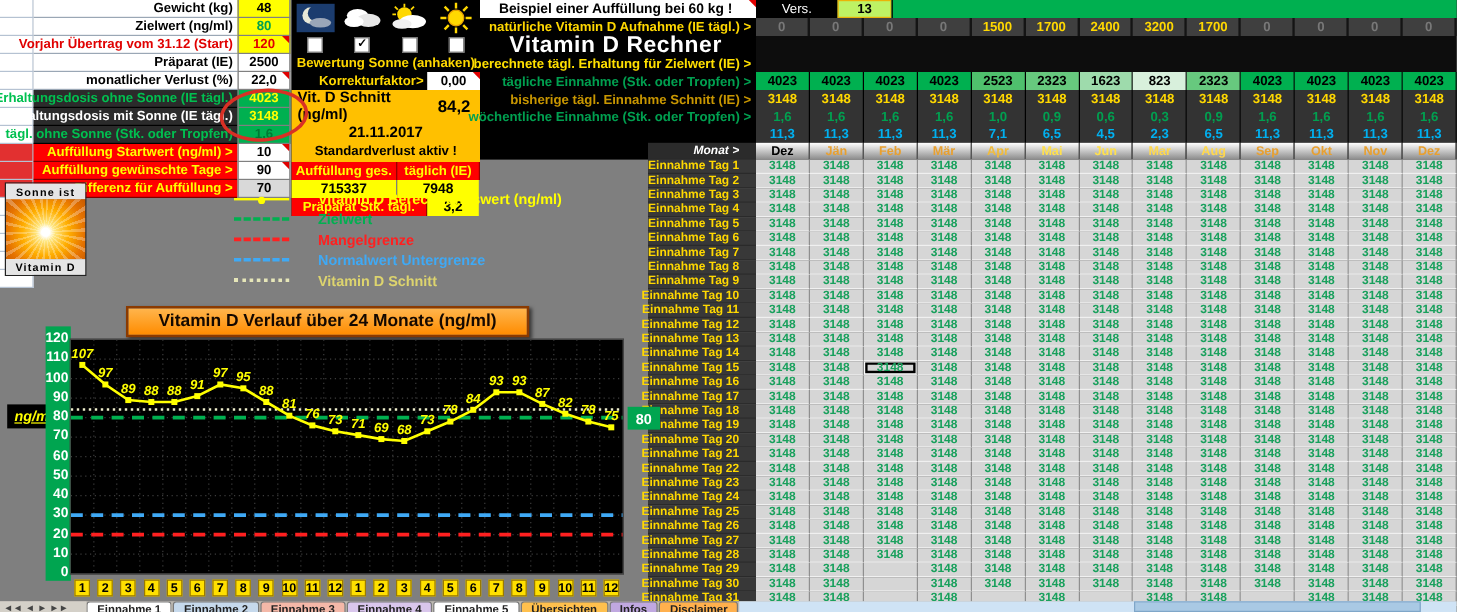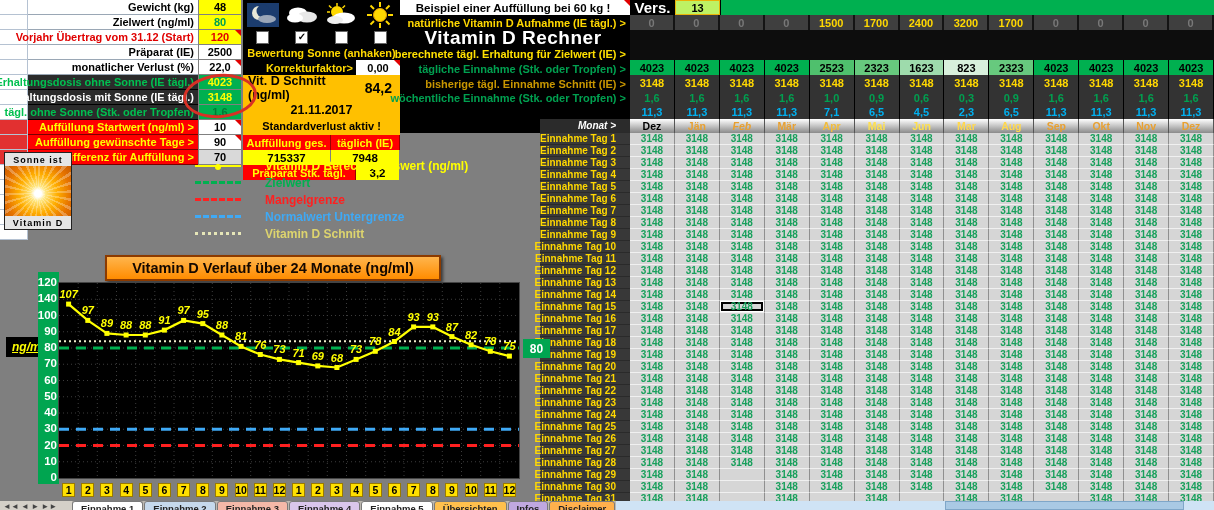--- a/index.html
+++ b/index.html
@@ -57,21 +57,21 @@
   #natuerliche{height:15px;color:#ffd800}
   #berechnung{height:14px;justify-content:flex-start;padding-left:4px;color:#fff;font-size:12px}
   #apptitle{height:16px;justify-content:center;color:#fff;font-size:19px;letter-spacing:.5px}
   #l-berechnete{height:15px;color:#ffe000}
   #l-bisherige{height:15px;color:#c89600}
   #l-taegliche{height:15px;color:#00a050}
   #l-woech{height:14px;color:#00a050}
   
   #grid-bg{left:630px;top:0;width:584px;height:501px;background:#0d0d0d}
   .row13{display:flex}
-  .vers-l{width:45px;background:#000;color:#fff;font-weight:bold;font-size:15px;display:flex;align-items:center;justify-content:center}
+  .vers-l{width:68px;background:#000;color:#fff;font-weight:normal;font-size:11px;display:flex;align-items:center;justify-content:center}
   .vers-v{width:45px;background:#bef264;color:#000;font-weight:bold;font-size:11px;display:flex;align-items:center;justify-content:center;border:1px solid #eab308;box-sizing:border-box}
   .vers-bar{flex:1;background:#00b050;border-left:1px solid #000}
   .ncell{flex:1;background:#3f3f3f;color:#ffd800;font-weight:bold;font-size:11px;display:flex;align-items:center;justify-content:center;border-right:2px solid #141414;box-sizing:border-box}
   .ncell.zero{color:#787878}
   .mcell{flex:1;color:#000;font-weight:bold;font-size:11px;display:flex;align-items:center;justify-content:center;border-right:1px solid #000;box-sizing:border-box}
   .dcell{flex:1;background:#333;font-weight:bold;font-size:11px;display:flex;align-items:center;justify-content:center;border-right:1px solid #000;box-sizing:border-box}
   .dcell.yel{color:#ffd800}
   .dcell.grn{color:#00a050}
   .dcell.cyn{color:#00b0f0}
   
@@ -364,21 +364,21 @@
     <span class="dcell cyn">11,3</span>
     <span class="dcell cyn">11,3</span>
     <span class="dcell cyn">11,3</span>
     <span class="dcell cyn">11,3</span>
   </div>
 
 <div class="abs" id="intake">
     <div class="ilabel" id="monat-label">Monat &gt;</div>
     <div class="mhead" style="color: rgb(0, 0, 0);">Dez</div>
     <div class="mhead" style="color: rgb(232, 160, 48);">Jän</div>
-    <div class="mhead" style="color: rgb(232, 160, 48); font-style: italic;">Feb</div>
+    <div class="mhead" style="color: rgb(232, 160, 48);">Feb</div>
     <div class="mhead" style="color: rgb(232, 160, 48);">Mär</div>
     <div class="mhead" style="color: rgb(242, 188, 58);">Apr</div>
     <div class="mhead" style="color: rgb(255, 224, 77);">Mai</div>
     <div class="mhead" style="color: rgb(255, 224, 77);">Jun</div>
     <div class="mhead" style="color: rgb(255, 216, 77);">Mar</div>
     <div class="mhead" style="color: rgb(255, 216, 77);">Aug</div>
     <div class="mhead" style="color: rgb(232, 160, 48);">Sep</div>
     <div class="mhead" style="color: rgb(232, 160, 48);">Okt</div>
     <div class="mhead" style="color: rgb(232, 160, 48);">Nov</div>
     <div class="mhead" style="color: rgb(232, 160, 48);">Dez</div>
@@ -870,21 +870,21 @@
     <div class="ytick" style="top: 182.8px;">10</div>
     <div class="ytick" style="top: 166.5px;">20</div>
     <div class="ytick" style="top: 150.3px;">30</div>
     <div class="ytick" style="top: 134px;">40</div>
     <div class="ytick" style="top: 117.8px;">50</div>
     <div class="ytick" style="top: 101.5px;">60</div>
     <div class="ytick" style="top: 85.3px;">70</div>
     <div class="ytick" style="top: 69px;">80</div>
     <div class="ytick" style="top: 52.8px;">90</div>
     <div class="ytick" style="top: 36.5px;">100</div>
-    <div class="ytick" style="top: 20.3px;">140</div>
+    <div class="ytick" style="top: 20.3px;">110</div>
     <div class="ytick" style="top: 4px;">120</div>
   </div>
 <div class="abs" id="plot"><svg width="460" height="195" viewBox="0 0 460 195">
       <line x1="0" y1="178.75" x2="460" y2="178.75" stroke="#3c3c3c" stroke-dasharray="1,3"></line>
       <line x1="0" y1="162.5" x2="460" y2="162.5" stroke="#3c3c3c" stroke-dasharray="1,3"></line>
       <line x1="0" y1="146.25" x2="460" y2="146.25" stroke="#3c3c3c" stroke-dasharray="1,3"></line>
       <line x1="0" y1="130" x2="460" y2="130" stroke="#3c3c3c" stroke-dasharray="1,3"></line>
       <line x1="0" y1="113.75" x2="460" y2="113.75" stroke="#3c3c3c" stroke-dasharray="1,3"></line>
       <line x1="0" y1="97.5" x2="460" y2="97.5" stroke="#3c3c3c" stroke-dasharray="1,3"></line>
       <line x1="0" y1="81.24999999999999" x2="460" y2="81.24999999999999" stroke="#3c3c3c" stroke-dasharray="1,3"></line>

